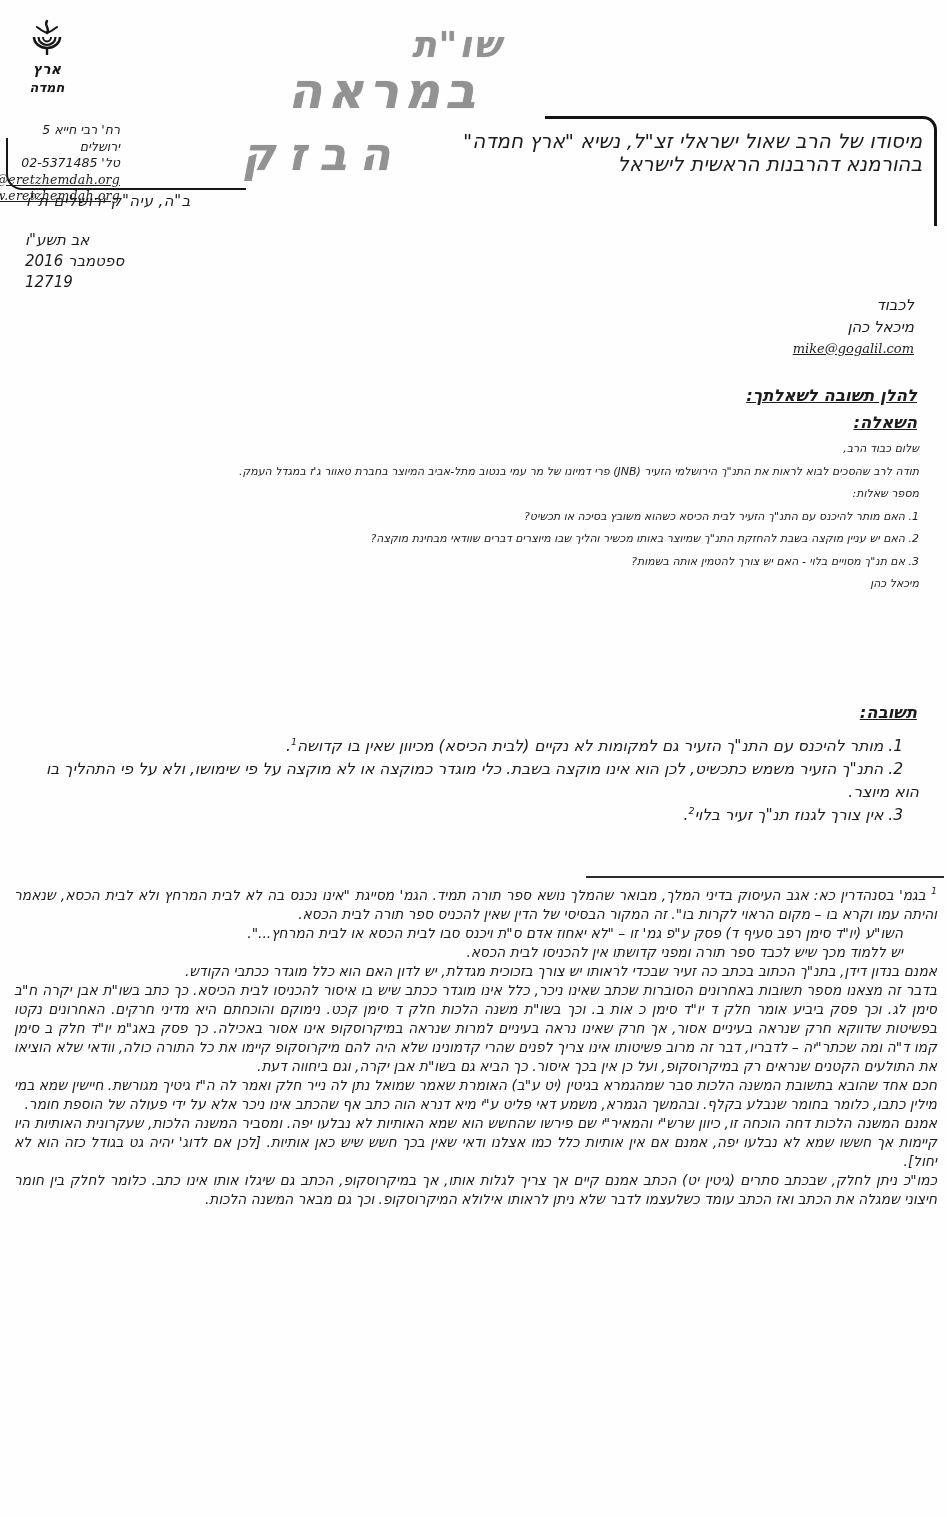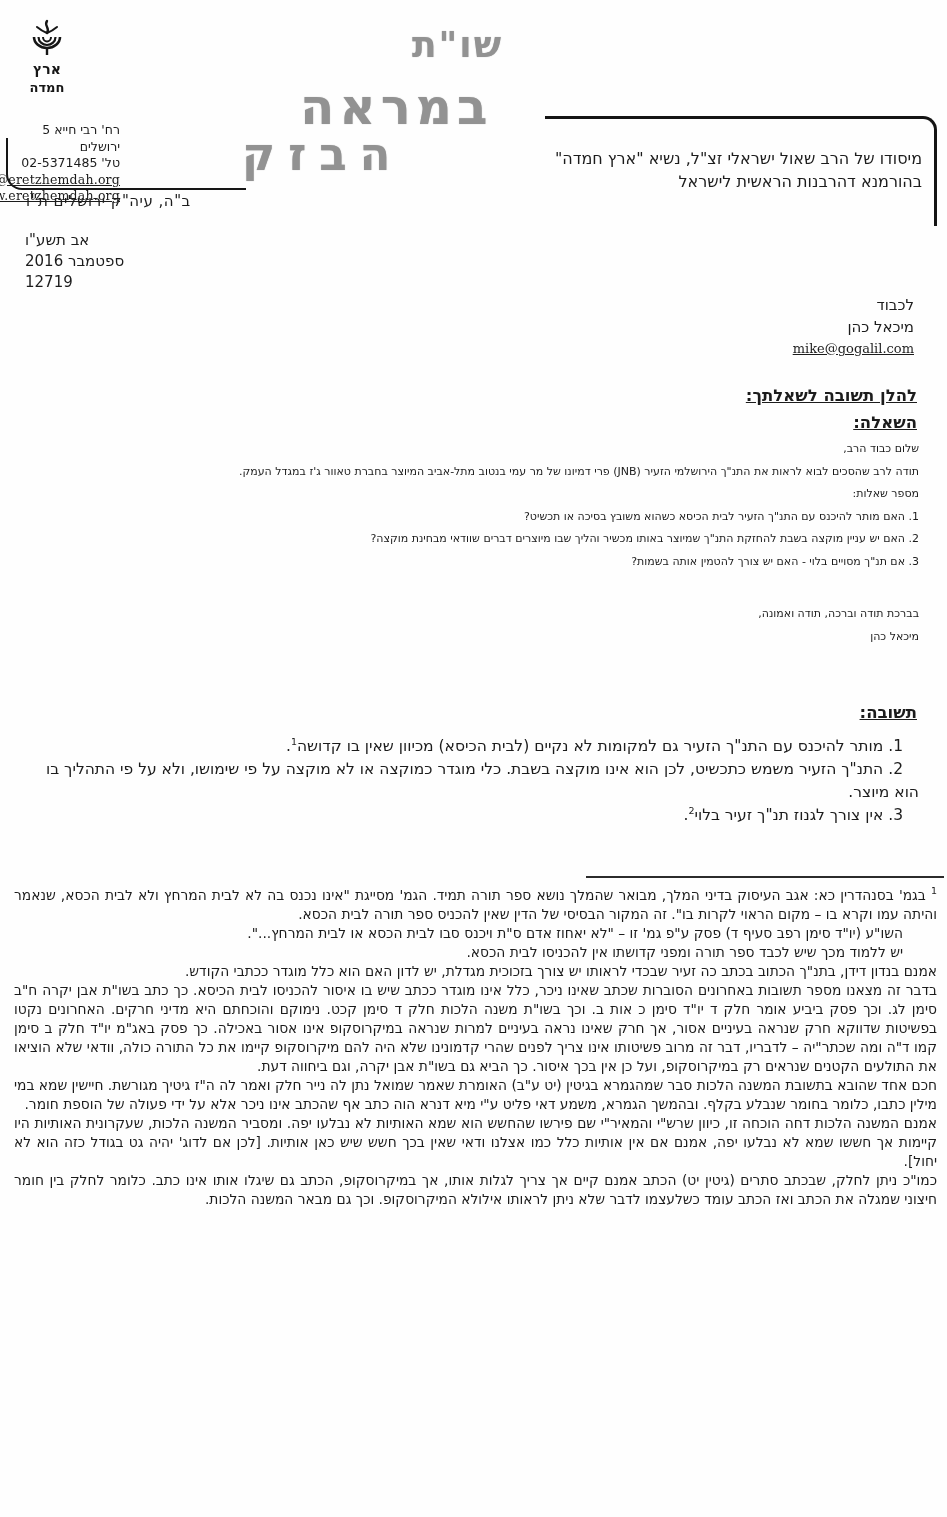--- a/index.html
+++ b/index.html
@@ -4,46 +4,47 @@
 <style>
   html,body{margin:0;padding:0;background:#ffffff;}
   .page{
     position:relative;
     width:947px;height:1517px;
     background:#fefefe;
     overflow:hidden;
     direction:rtl;
     color:#1c1c1c;
     font-family:"DejaVu Sans","Liberation Sans",sans-serif;
+    font-style:italic;
   }
   .abs{position:absolute;}
   
   .logo{left:28px;top:18px;width:38px;height:96px;}
   .contact-frame{
     left:6px;top:138px;width:238px;height:50px;
     border-left:2.5px solid #161616;border-bottom:2.5px solid #161616;
     border-bottom-left-radius:16px;
   }
   .contact{left:14px;top:122px;width:106px;text-align:right;font-size:12.5px;line-height:16.5px;}
   .contact .link{text-decoration:underline;font-family:"DejaVu Serif","DejaVu Sans",serif;letter-spacing:.2px;}
   .blessing{left:26px;top:192px;font-size:15px;letter-spacing:.5px;}
   .stamp{
     color:#929292;font-weight:700;line-height:1;
     font-family:"DejaVu Serif","DejaVu Sans",serif;
     text-shadow:0 0 1px rgba(120,120,120,.6);
   }
   .t1{left:412px;top:26px;font-size:36px;letter-spacing:2px;}
-  .t2{left:300px;top:66px;font-size:50px;letter-spacing:5px;margin-top:16px;}
+  .t2{left:288px;top:66px;font-size:50px;letter-spacing:5px;}
   .t3{left:242px;top:132px;font-size:45px;letter-spacing:13px;}
   .right-frame{
     left:545px;top:116px;width:389px;height:107px;
     border-top:3px solid #141414;border-right:3px solid #141414;
     border-top-right-radius:14px;
   }
-  .subtitle{right:25px;top:147px;font-size:16px;line-height:23px;}
+  .subtitle{right:25px;top:130px;font-size:20px;line-height:23px;}
   
   .dateblock{left:25px;top:230px;font-size:15px;line-height:21px;text-align:left;}
   .recipient{right:33px;top:294px;text-align:right;font-size:15px;line-height:22px;}
   .recipient .email{font-family:"DejaVu Serif","DejaVu Sans",serif;text-decoration:underline;font-size:13px;}
   .headings{right:30px;top:382px;text-align:right;}
   .hline{font-weight:700;font-size:16.5px;text-decoration:underline;line-height:27px;}
   
   .question{left:28px;right:28px;top:438px;font-size:11px;line-height:22.5px;}
   .question p{margin:0;}
   .question .closing{margin-top:30px;}
@@ -114,21 +115,20 @@
     <div class="hline">השאלה:</div>
   </div>
 
   <div class="abs question">
     <p>שלום כבוד הרב,</p>
     <p>תודה לרב שהסכים לבוא לראות את התנ"ך הירושלמי הזעיר (JNB) פרי דמיונו של מר עמי בנטוב מתל-אביב המיוצר בחברת טאוור ג'ז במגדל העמק.</p>
     <p>מספר שאלות:</p>
     <p>1. האם מותר להיכנס עם התנ"ך הזעיר לבית הכיסא כשהוא משובץ בסיכה או תכשיט?</p>
     <p>2. האם יש עניין מוקצה בשבת להחזקת התנ"ך שמיוצר באותו מכשיר והליך שבו מיוצרים דברים שוודאי מבחינת מוקצה?</p>
     <p>3. אם תנ"ך מסויים בלוי - האם יש צורך להטמין אותה בשמות?</p>
-    <p class="closing">בברכת תודה וברכה, תודה ואמונה,</p>
     <p>מיכאל כהן</p>
   </div>
 
   <div class="abs hline answer-h">תשובה:</div>
 
   <div class="abs answer">
     <p><span>1.</span> <span>מותר להיכנס עם התנ"ך הזעיר גם למקומות לא נקיים (לבית הכיסא) מכיוון שאין בו קדושה</span><sup>1</sup><span>.</span></p>
     <p><span>2.</span> <span>התנ"ך הזעיר משמש כתכשיט, לכן הוא אינו מוקצה בשבת. כלי מוגדר כמוקצה או לא מוקצה על פי שימושו, ולא על פי התהליך בו הוא מיוצר.</span><sup></sup><span></span></p>
     <p><span>3.</span> <span>אין צורך לגנוז תנ"ך זעיר בלוי</span><sup>2</sup><span>.</span></p>
   </div>

